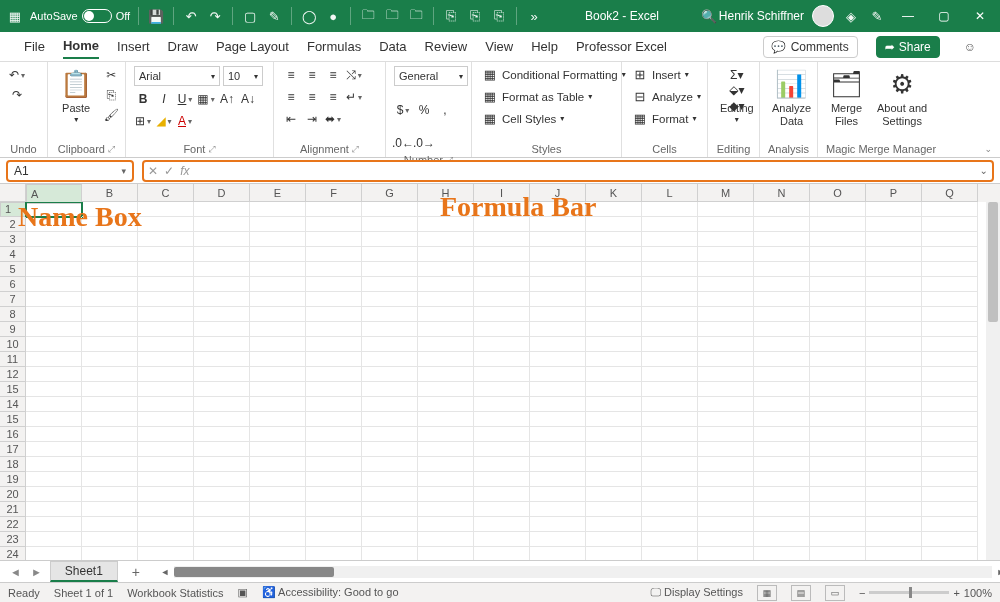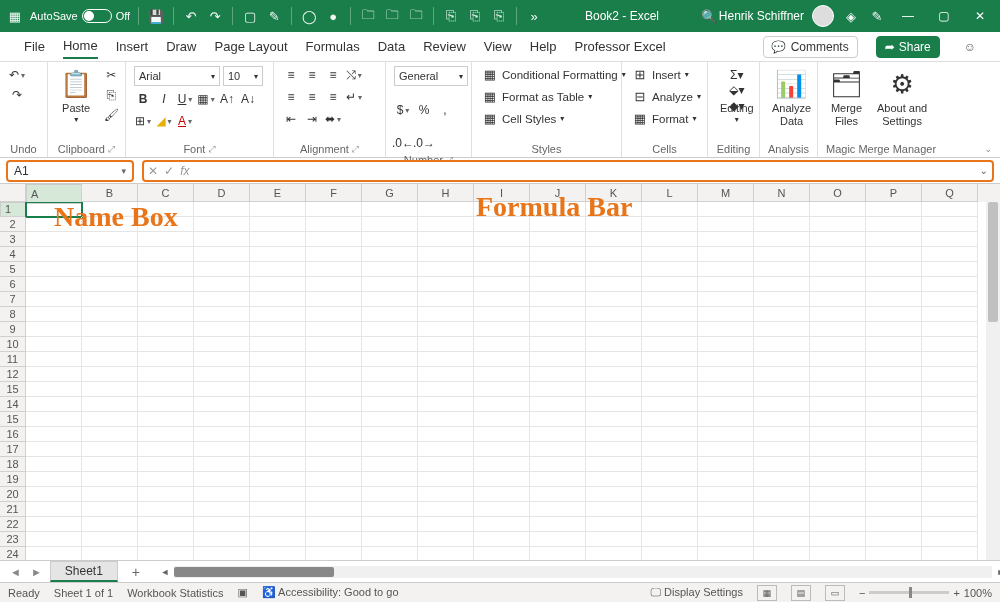--- a/index.html
+++ b/index.html
@@ -14,21 +14,21 @@
 .toggle { width: 30px; height: 14px; border: 1px solid #fff; border-radius: 8px; position: relative; }
 .toggle::after { content: ""; width: 10px; height: 10px; background: #fff; border-radius: 50%; position: absolute; left: 1px; top: 1px; }
 .titlebar .center { flex: 1; text-align: center; font-size: 12px; }
 .titlebar .right { display: flex; align-items: center; gap: 8px; }
 .avatar { width: 22px; height: 22px; border-radius: 50%; background: #ddd; border: 1px solid #fff; }
 .winbtn { width: 28px; height: 24px; display: inline-flex; align-items: center; justify-content: center; }
 
 
 .tabrow { height: 30px; display: flex; align-items: center; padding: 0 24px; border-bottom: 1px solid #ddd; gap: 18px; }
 .tabrow .tab { font-size: 13px; color: #333; padding: 4px 0; cursor: pointer; }
-.tabrow .tab.active { font-weight: 400; border-bottom: 2px solid #1a7e4a; }
+.tabrow .tab.active { font-weight: 700; border-bottom: 2px solid #1a7e4a; }
 .tabrow .spacer { flex: 1; }
 .tabrow .btn { border: 1px solid #ccc; border-radius: 4px; padding: 3px 8px; font-size: 12px; display: flex; align-items: center; gap: 4px; }
 .tabrow .share { background: #1a7e4a; color: #fff; border-color: #1a7e4a; }
 
 
 .ribbon { height: 96px; display: flex; border-bottom: 1px solid #ccc; background: #fff; }
 .group { border-right: 1px solid #e0e0e0; padding: 4px 8px 2px; display: flex; flex-direction: column; }
 .group .body { flex: 1; display: flex; align-items: flex-start; gap: 6px; }
 .group .label { font-size: 11px; color: #666; text-align: center; padding-top: 2px; display: flex; justify-content: center; align-items: center; gap: 3px; }
 .group .launcher { font-size: 9px; color: #888; }
@@ -58,21 +58,21 @@
 .ch.first { flex: 0 0 26px; border-right: 1px solid #d0d0d0; }
 .ch.sel, .rowhdr.sel { background: #d6e9d8; }
 .rows { flex: 1; overflow: hidden; }
 .gr { display: flex; height: 15px; }
 .cell { flex: 0 0 56px; border-right: 1px solid #e5e5e5; border-bottom: 1px solid #e5e5e5; height: 15px; }
 .cell.active { outline: 2px solid #1a7e4a; outline-offset: -1px; }
 .vscroll { position: absolute; right: 0; top: 18px; bottom: 0; width: 14px; background: #f0f0f0; }
 .vscroll .thumb { position: absolute; left: 2px; right: 2px; top: 0; height: 120px; background: #c0c0c0; border-radius: 2px; }
 
 
-.annot { position: absolute; color: #e8751a; font-weight: 700; font-size: 28px; pointer-events: none; font-family: Georgia, serif; line-height: 1.1; margin-left: 36px; }
+.annot { position: absolute; color: #e8751a; font-weight: 700; font-size: 28px; pointer-events: none; font-family: Georgia, serif; line-height: 1.1; }
 
 
 .sheettabs { height: 22px; display: flex; align-items: center; border-top: 1px solid #ccc; padding: 0 8px; gap: 6px; }
 .sheettabs .nav { color: #888; font-size: 11px; padding: 0 2px; }
 .sheettabs .sheet { padding: 2px 14px; font-size: 12px; border: 1px solid #ccc; border-bottom: 2px solid #1a7e4a; background: #e5e5e5; }
 .sheettabs .add { color: #666; font-size: 14px; padding: 0 8px; }
 .hscroll { flex: 1; height: 12px; margin-left: 20px; background: #f0f0f0; position: relative; }
 .hscroll .thumb { position: absolute; left: 0; width: 160px; top: 1px; bottom: 1px; background: #888; border-radius: 2px; }
 .hscroll .ar { position: absolute; top: 0; bottom: 0; width: 14px; display: flex; align-items: center; justify-content: center; font-size: 9px; color: #666; }
 .hscroll .ar.l { left: -16px; }

